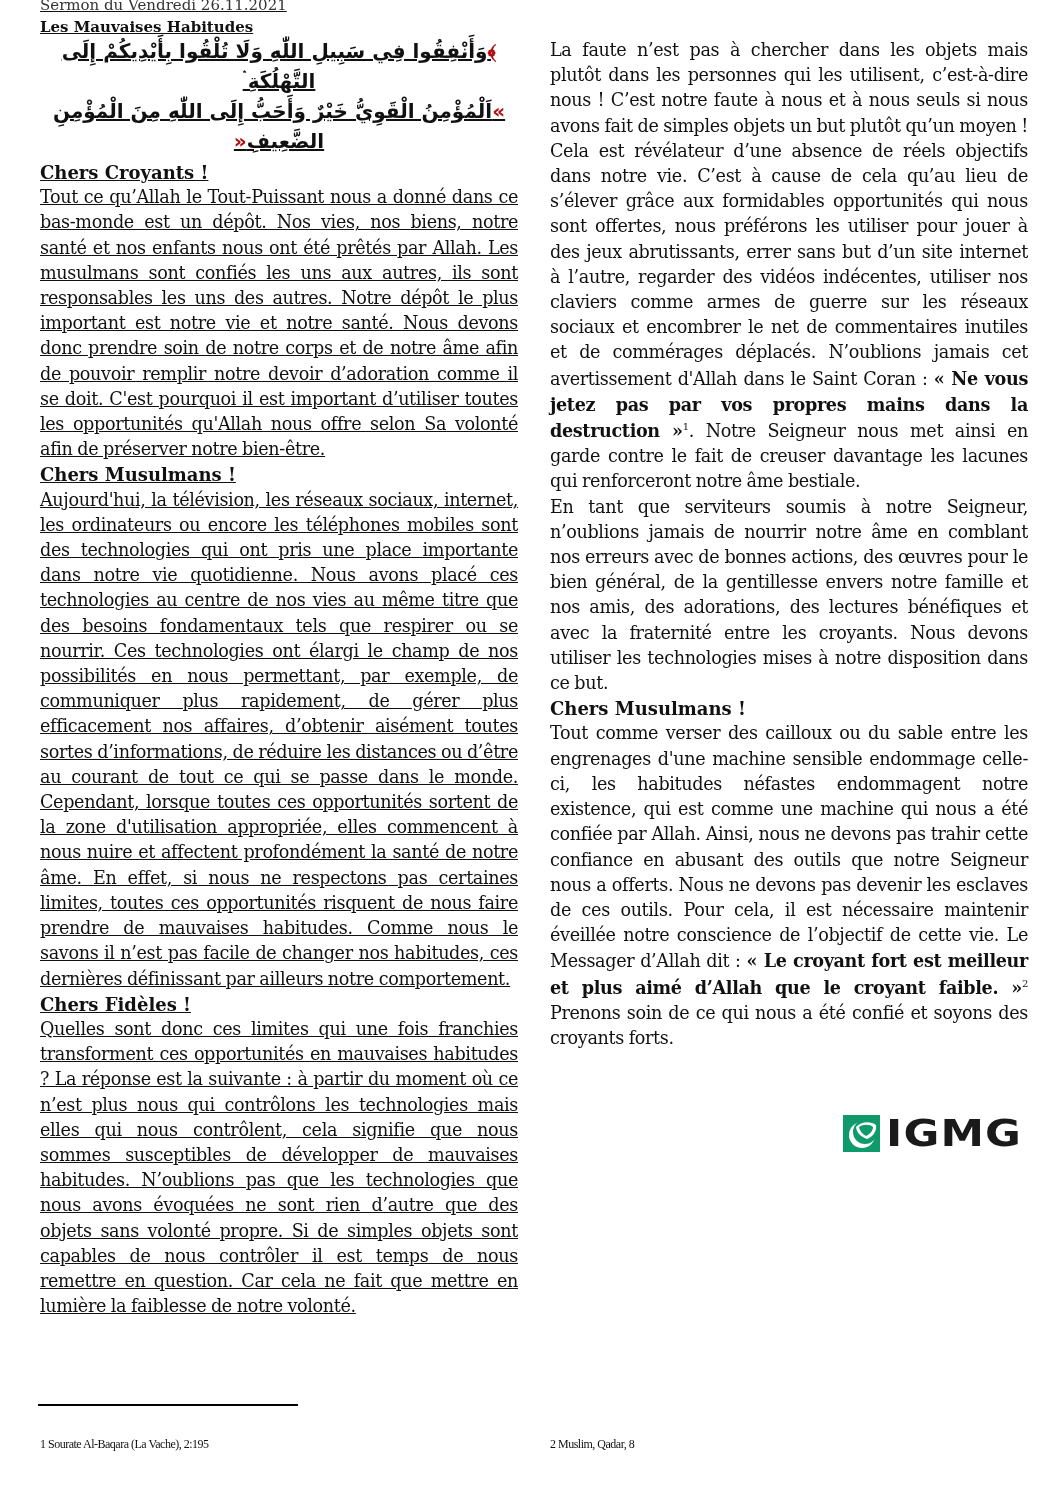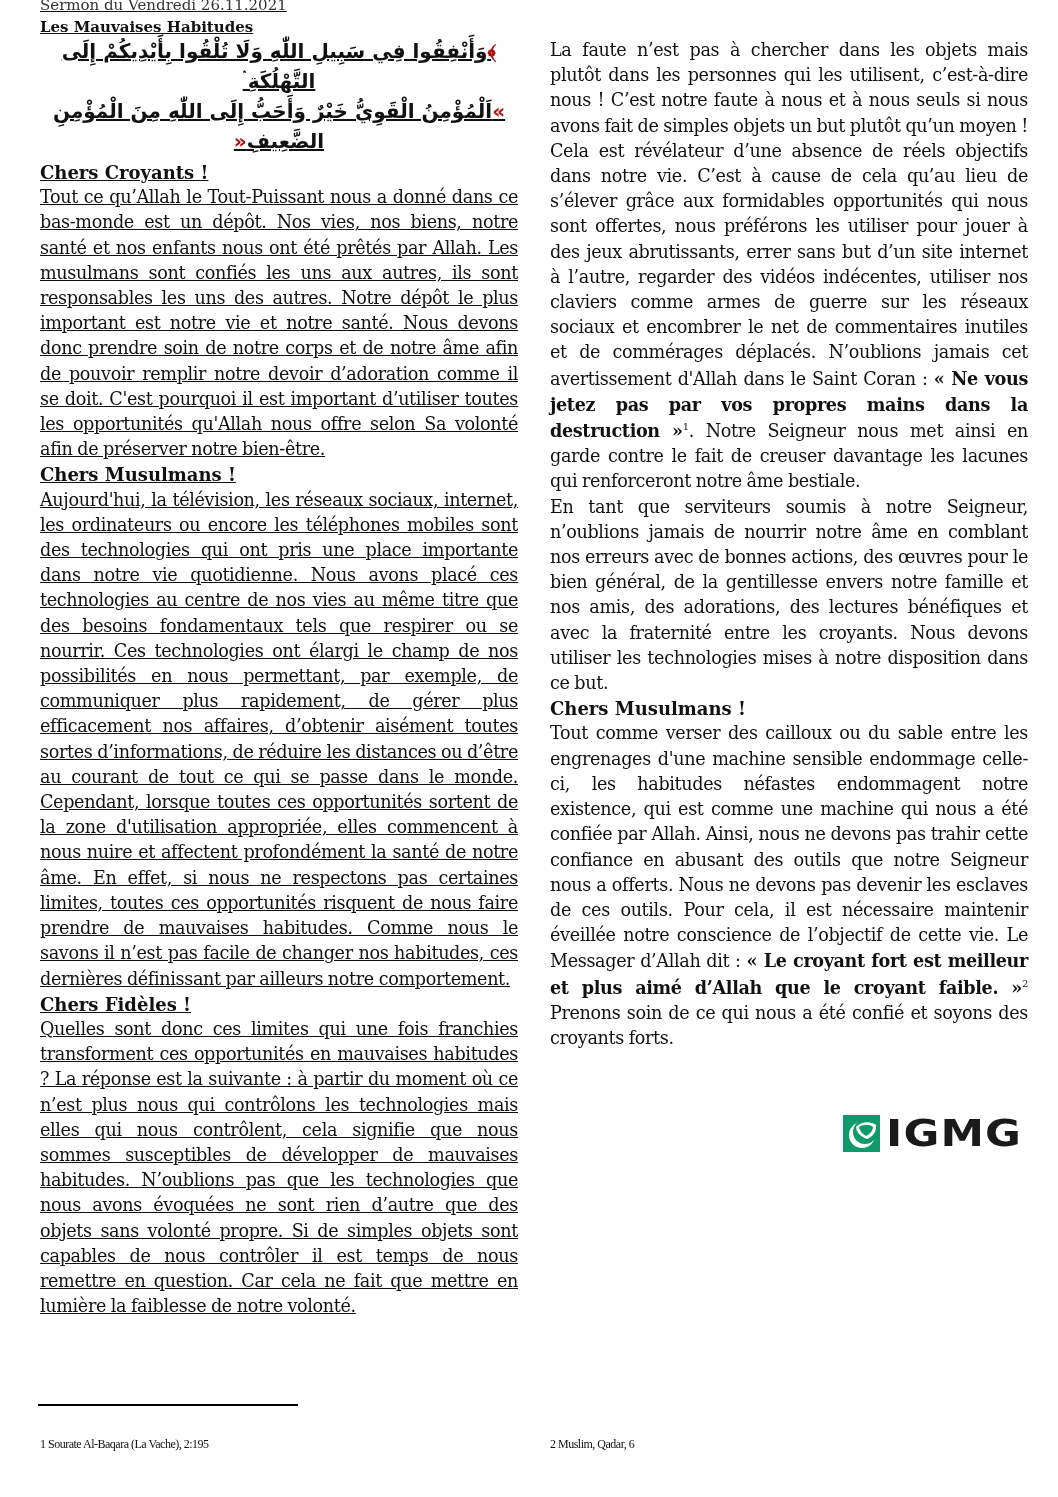--- a/index.html
+++ b/index.html
@@ -68,13 +68,13 @@
       <circle cx="22" cy="17" r="12" fill="#0f9a6c"></circle>
       <path d="M13 12 C18 6, 28 6, 33 10 C34 16, 30 22, 24 24 C20 22, 14 20, 13 12 Z" fill="#ffffff"></path>
       <path d="M16 12 C20 9, 27 9, 30 12 C30 16, 27 19, 23 21 C20 19, 17 17, 16 12 Z" fill="#0f9a6c"></path>
     </svg>
   </div>
   <div class="logo-text">IGMG</div>
 </div>
 
 <div class="fn-rule"></div>
 <div class="fn fn1">1 Sourate Al-Baqara (La Vache), 2:195</div>
-<div class="fn fn2">2 Muslim, Qadar, 6</div>
+<div class="fn fn2">2 Muslim, Qadar, 8</div>
 
 </body></html>

